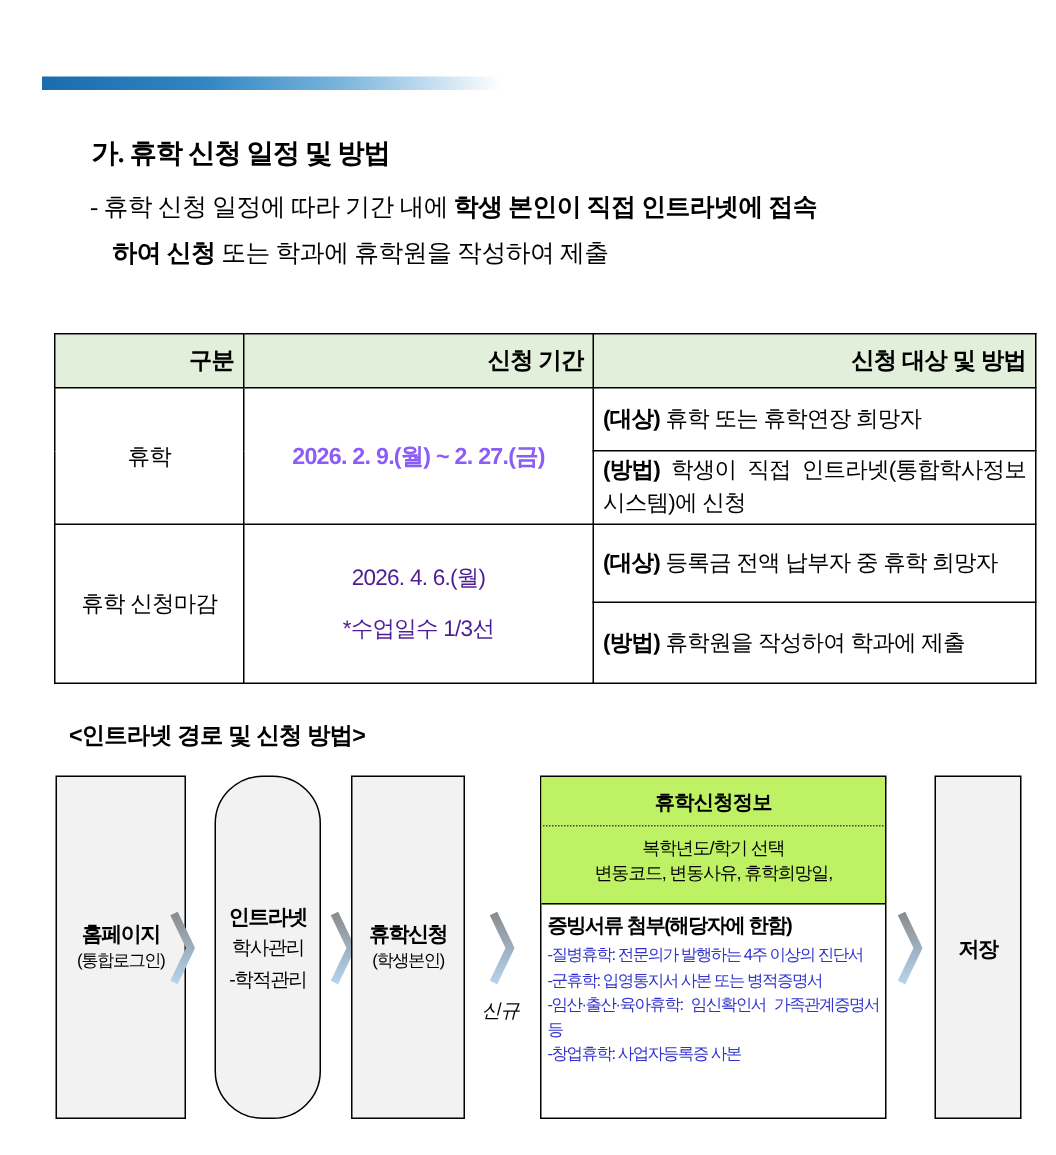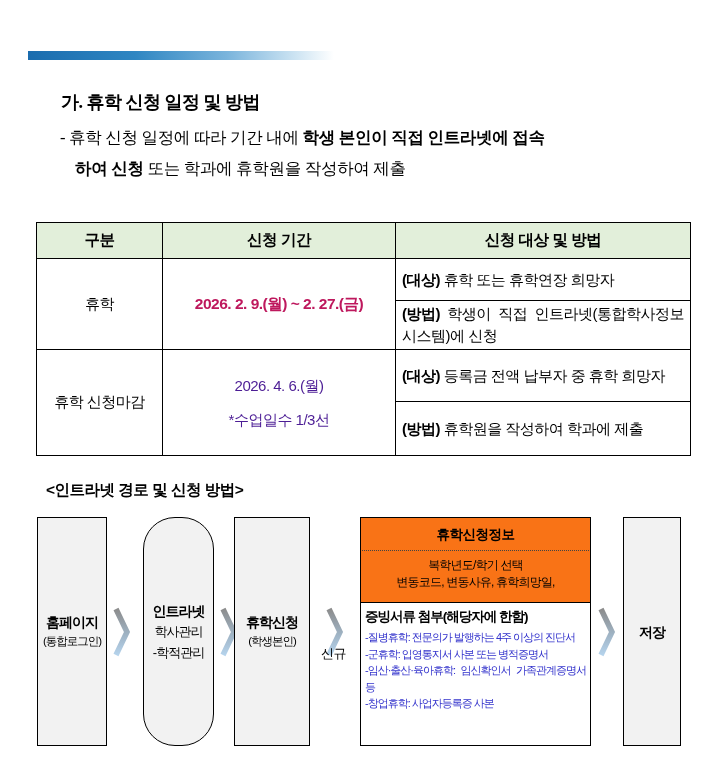--- a/index.html
+++ b/index.html
@@ -32,27 +32,27 @@
   
   table.sched{
     position:absolute;left:36px;top:222px;width:654px;
     border-collapse:collapse;table-layout:fixed;
     font-size:15px;letter-spacing:-0.5px;
   }
   table.sched th,table.sched td{
     border:1.6px solid #000;padding:2px 6px;box-sizing:border-box;vertical-align:middle;
   }
   table.sched th{
-    background:#e2efda;font-weight:bold;font-size:15.5px;height:36px;text-align:center;
+    background:#e2efda;font-weight:bold;font-size:15.5px;height:36px;text-align:right;
   }
   .col1{width:126px;}
   .col2{width:233px;}
   .col3{width:295px;}
   td.cat{text-align:center;}
-  td.period{text-align:center;font-weight:bold;font-size:15.5px;color:#be185d;}
+  td.period{text-align:center;font-weight:bold;font-size:15.5px;color:#8b5cf6;}
   td.period2{text-align:center;color:#4c1d95;font-size:15px;}
   td.period2 .pl{line-height:26px;}
   td.period2 .pl2{margin-top:8px;}
   td.detail{text-align:justify;line-height:22px;font-size:15px;padding:4px 7px;}
   td.detail .lbl{font-weight:bold;}
   tr.r1a td{height:42px;}
   tr.r1b td{height:46px;}
   tr.r2a td{height:52px;}
   tr.r2b td{height:54px;}
   
@@ -62,33 +62,33 @@
   }
   .flow{position:absolute;left:0;top:517px;width:704px;height:229px;}
   .fbox{
     position:absolute;top:0;height:229px;background:#f2f2f2;border:1.6px solid #000;
     box-sizing:border-box;display:flex;flex-direction:column;justify-content:center;
     align-items:center;text-align:center;
   }
   .fbox .t{font-weight:bold;font-size:14px;letter-spacing:-1px;line-height:20px;}
   .fbox .s{font-size:11.5px;letter-spacing:-1px;line-height:19px;white-space:nowrap;}
   .fbox .m{font-size:13px;letter-spacing:-1px;line-height:21px;}
-  .fb1{left:37px;width:70px;}
+  .fb1{left:37px;width:87px;}
   .fb2{left:143px;width:71px;border-radius:32px;}
   .fb3{left:234px;width:76px;}
   .fsave{left:623px;width:58px;}
   .chev{position:absolute;top:88px;width:22px;height:54px;}
   .c1{left:111px;} .c2{left:218px;} .c3{left:324px;} .c4{left:596px;}
-  .new-label{position:absolute;left:321px;top:128px;font-size:13px;letter-spacing:-0.5px;}
+  .new-label{position:absolute;left:321px;top:148px;font-size:13px;letter-spacing:-0.5px;font-style:italic;}
   
   .infobox{
     position:absolute;left:360px;top:0;width:231px;height:229px;
     border:1.6px solid #000;box-sizing:border-box;background:#ffffff;
   }
-  .info-top{background:#f97316;border-bottom:1.6px solid #000;height:85px;box-sizing:border-box;}
+  .info-top{background:#bef264;border-bottom:1.6px solid #000;height:85px;box-sizing:border-box;}
   .info-title{
     text-align:center;font-weight:bold;font-size:13.5px;letter-spacing:-0.5px;
     padding:8px 0 6px 0;border-bottom:1.4px dotted #444;margin:0 1px;
   }
   .info-lines{font-size:12px;text-align:center;line-height:17px;padding-top:6px;letter-spacing:-0.8px;}
   .info-bottom{padding:5px 4px 0 4px;}
   .attach-title{font-weight:bold;font-size:13.5px;letter-spacing:-1px;margin-bottom:3px;}
   .blue-item{color:#3333cc;font-size:11px;line-height:16.5px;letter-spacing:-1px;text-align:justify;}
 </style>
 </head>

